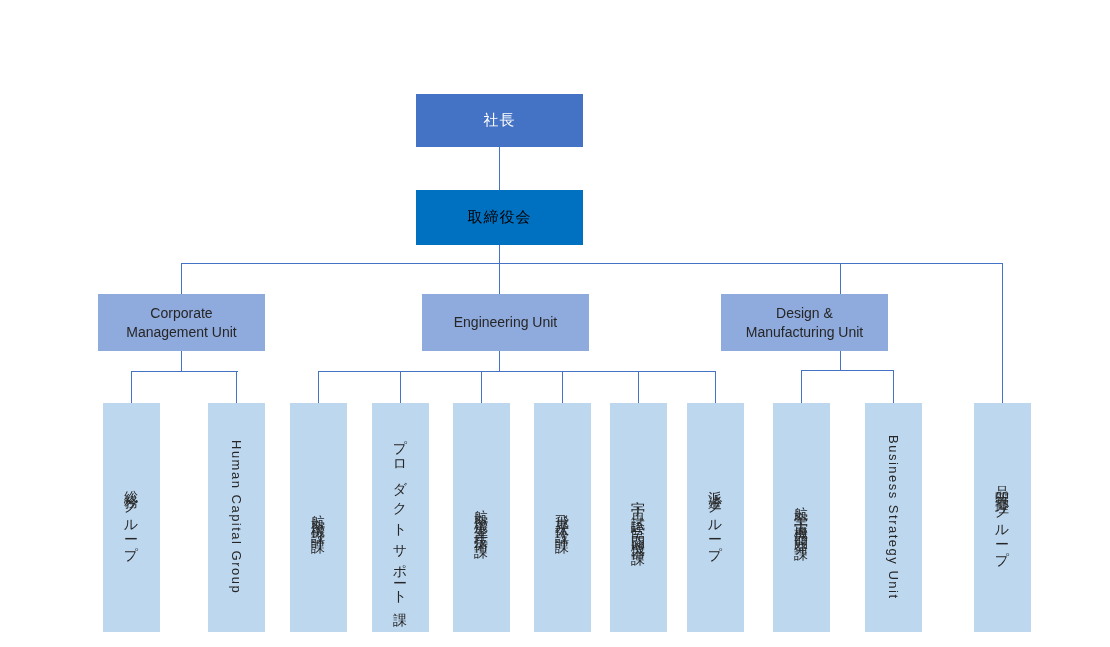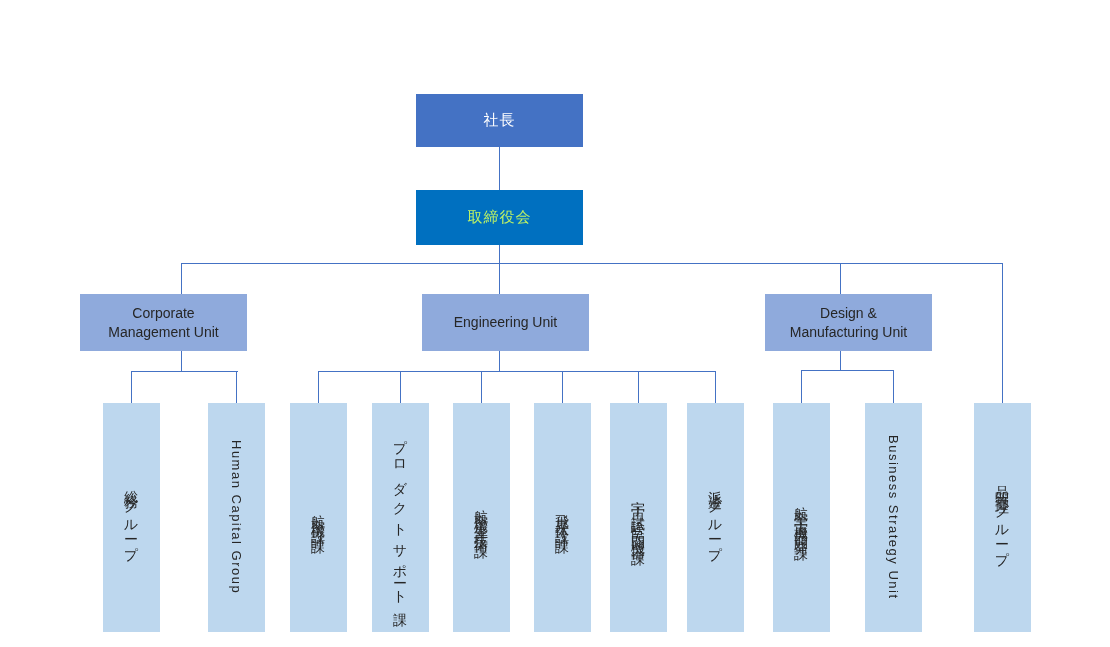--- a/index.html
+++ b/index.html
@@ -7,27 +7,27 @@
   .canvas{position:relative;width:1110px;height:647px;background:#ffffff;overflow:hidden;margin-top:40px;}
 
   .line{position:absolute;background:#4472C4;}
 
   .node{position:absolute;display:flex;align-items:center;justify-content:center;
         box-sizing:border-box;text-align:center;}
 
   .president{left:416px;top:54px;width:167px;height:53px;background:#4472C4;
              color:#ffffff;font-size:15px;letter-spacing:1px;}
   .board{left:416px;top:150px;width:167px;height:55px;background:#0070C0;
-         color:#bef264;font-size:15px;letter-spacing:1px;}
+         color:#000000;font-size:15px;letter-spacing:1px;}
 
   .unit{width:167px;height:57px;background:#8FAADC;color:#262626;font-size:14px;
         line-height:1.35;white-space:pre-line;}
-  .unit-cm{left:80px;top:254px;}
+  .unit-cm{left:98px;top:254px;}
   .unit-eng{left:422px;top:254px;}
-  .unit-dm{left:765px;top:254px;}
+  .unit-dm{left:721px;top:254px;}
 
   .dept{position:absolute;top:363px;width:57px;height:229px;background:#BDD7EE;
         color:#262626;display:flex;align-items:center;justify-content:center;
         writing-mode:vertical-rl;text-orientation:mixed;font-size:14px;
         letter-spacing:5px;}
   .dept.latin{font-size:13px;letter-spacing:1.5px;}
 </style>
 </head>
 <body>
 

